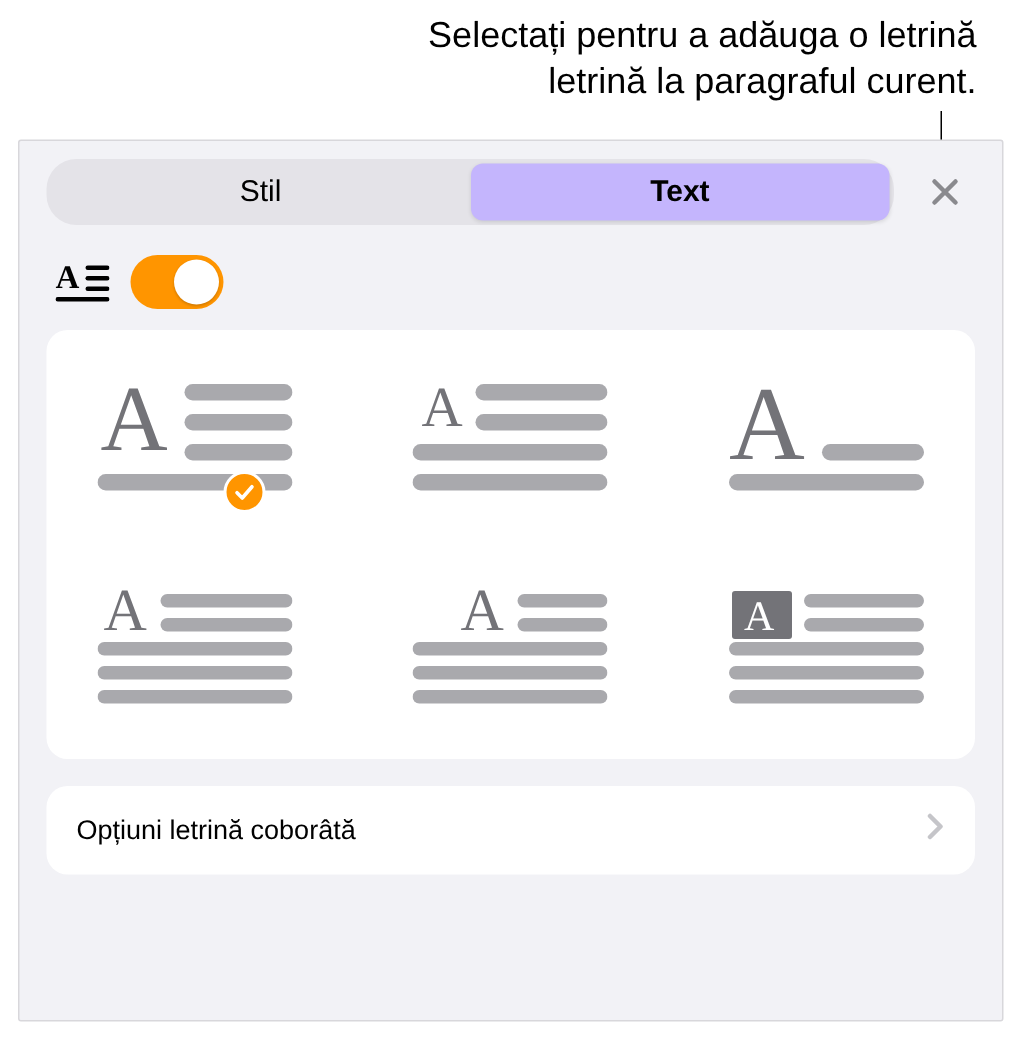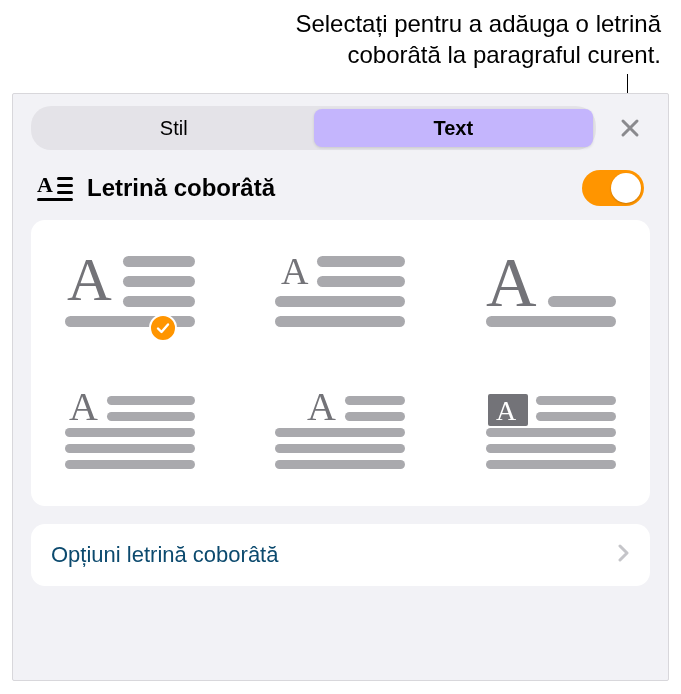--- a/index.html
+++ b/index.html
@@ -6,21 +6,21 @@
     body {
       width: 681px;
       height: 694px;
       font-family: -apple-system, BlinkMacSystemFont, "Helvetica Neue", sans-serif;
       background: #fff;
       position: relative;
     }
     .callout {
       position: absolute;
       top: 8px;
-      right: 20px;
+      right: 30px;
       width: 460px;
       text-align: right;
       font-size: 24px;
       line-height: 1.3;
       color: #000;
     }
     .panel {
       position: absolute;
       top: 93px;
       left: 12px;
@@ -147,41 +147,41 @@
       margin: 18px 18px 0 18px;
       background: #fff;
       border-radius: 14px;
       padding: 18px 20px;
       display: flex;
       align-items: center;
       cursor: pointer;
     }
     .options-label {
       flex: 1;
-      font-size: 22px;
-      color: #0c4a6e;
+      font-size: 18px;
+      color: #000000;
     }
     .chevron {
       color: #c5c5c9;
     }
     .callout-leader {
       position: absolute;
       top: 74px;
       left: 627px;
       width: 1px;
       height: 122px;
       background: #000;
     }
   </style>
 </head>
 <body>
 
 <div class="callout">
   <div>Selectați pentru a adăuga o letrină</div>
-  <div>coborâtă la paragraful curent.</div>
+  <div>letrină la paragraful curent.</div>
 </div>
 <div class="callout-leader"></div>
 
 <div class="panel">
 
   <div class="tabbar">
     <div class="segmented">
       <div class="segment">
         <span>Stil</span>
       </div>
@@ -201,21 +201,20 @@
   <div class="section-header">
     <span class="dropcap-icon">
       <svg width="36" height="28" viewBox="0 0 36 28">
         <text x="0" y="18" font-family="Georgia, serif" font-size="22" font-weight="600" fill="#000">A</text>
         <rect x="20" y="3" width="16" height="3" rx="1.5" fill="#000"></rect>
         <rect x="20" y="10" width="16" height="3" rx="1.5" fill="#000"></rect>
         <rect x="20" y="17" width="16" height="3" rx="1.5" fill="#000"></rect>
         <rect x="0" y="24" width="36" height="3" rx="1.5" fill="#000"></rect>
       </svg>
     </span>
-    <div class="section-title">Letrină coborâtă</div>
     <div class="switch"></div>
   </div>
 
   <div class="styles-card">
     <div class="styles-grid">
 
       <div class="style-option">
         <svg width="130" height="86" viewBox="0 0 130 86">
           <text x="2" y="50" font-family="Georgia, serif" font-size="62" fill="#737378">A</text>
           <rect x="58" y="6" width="72" height="11" rx="5.5" fill="#a9a9ad"></rect>

